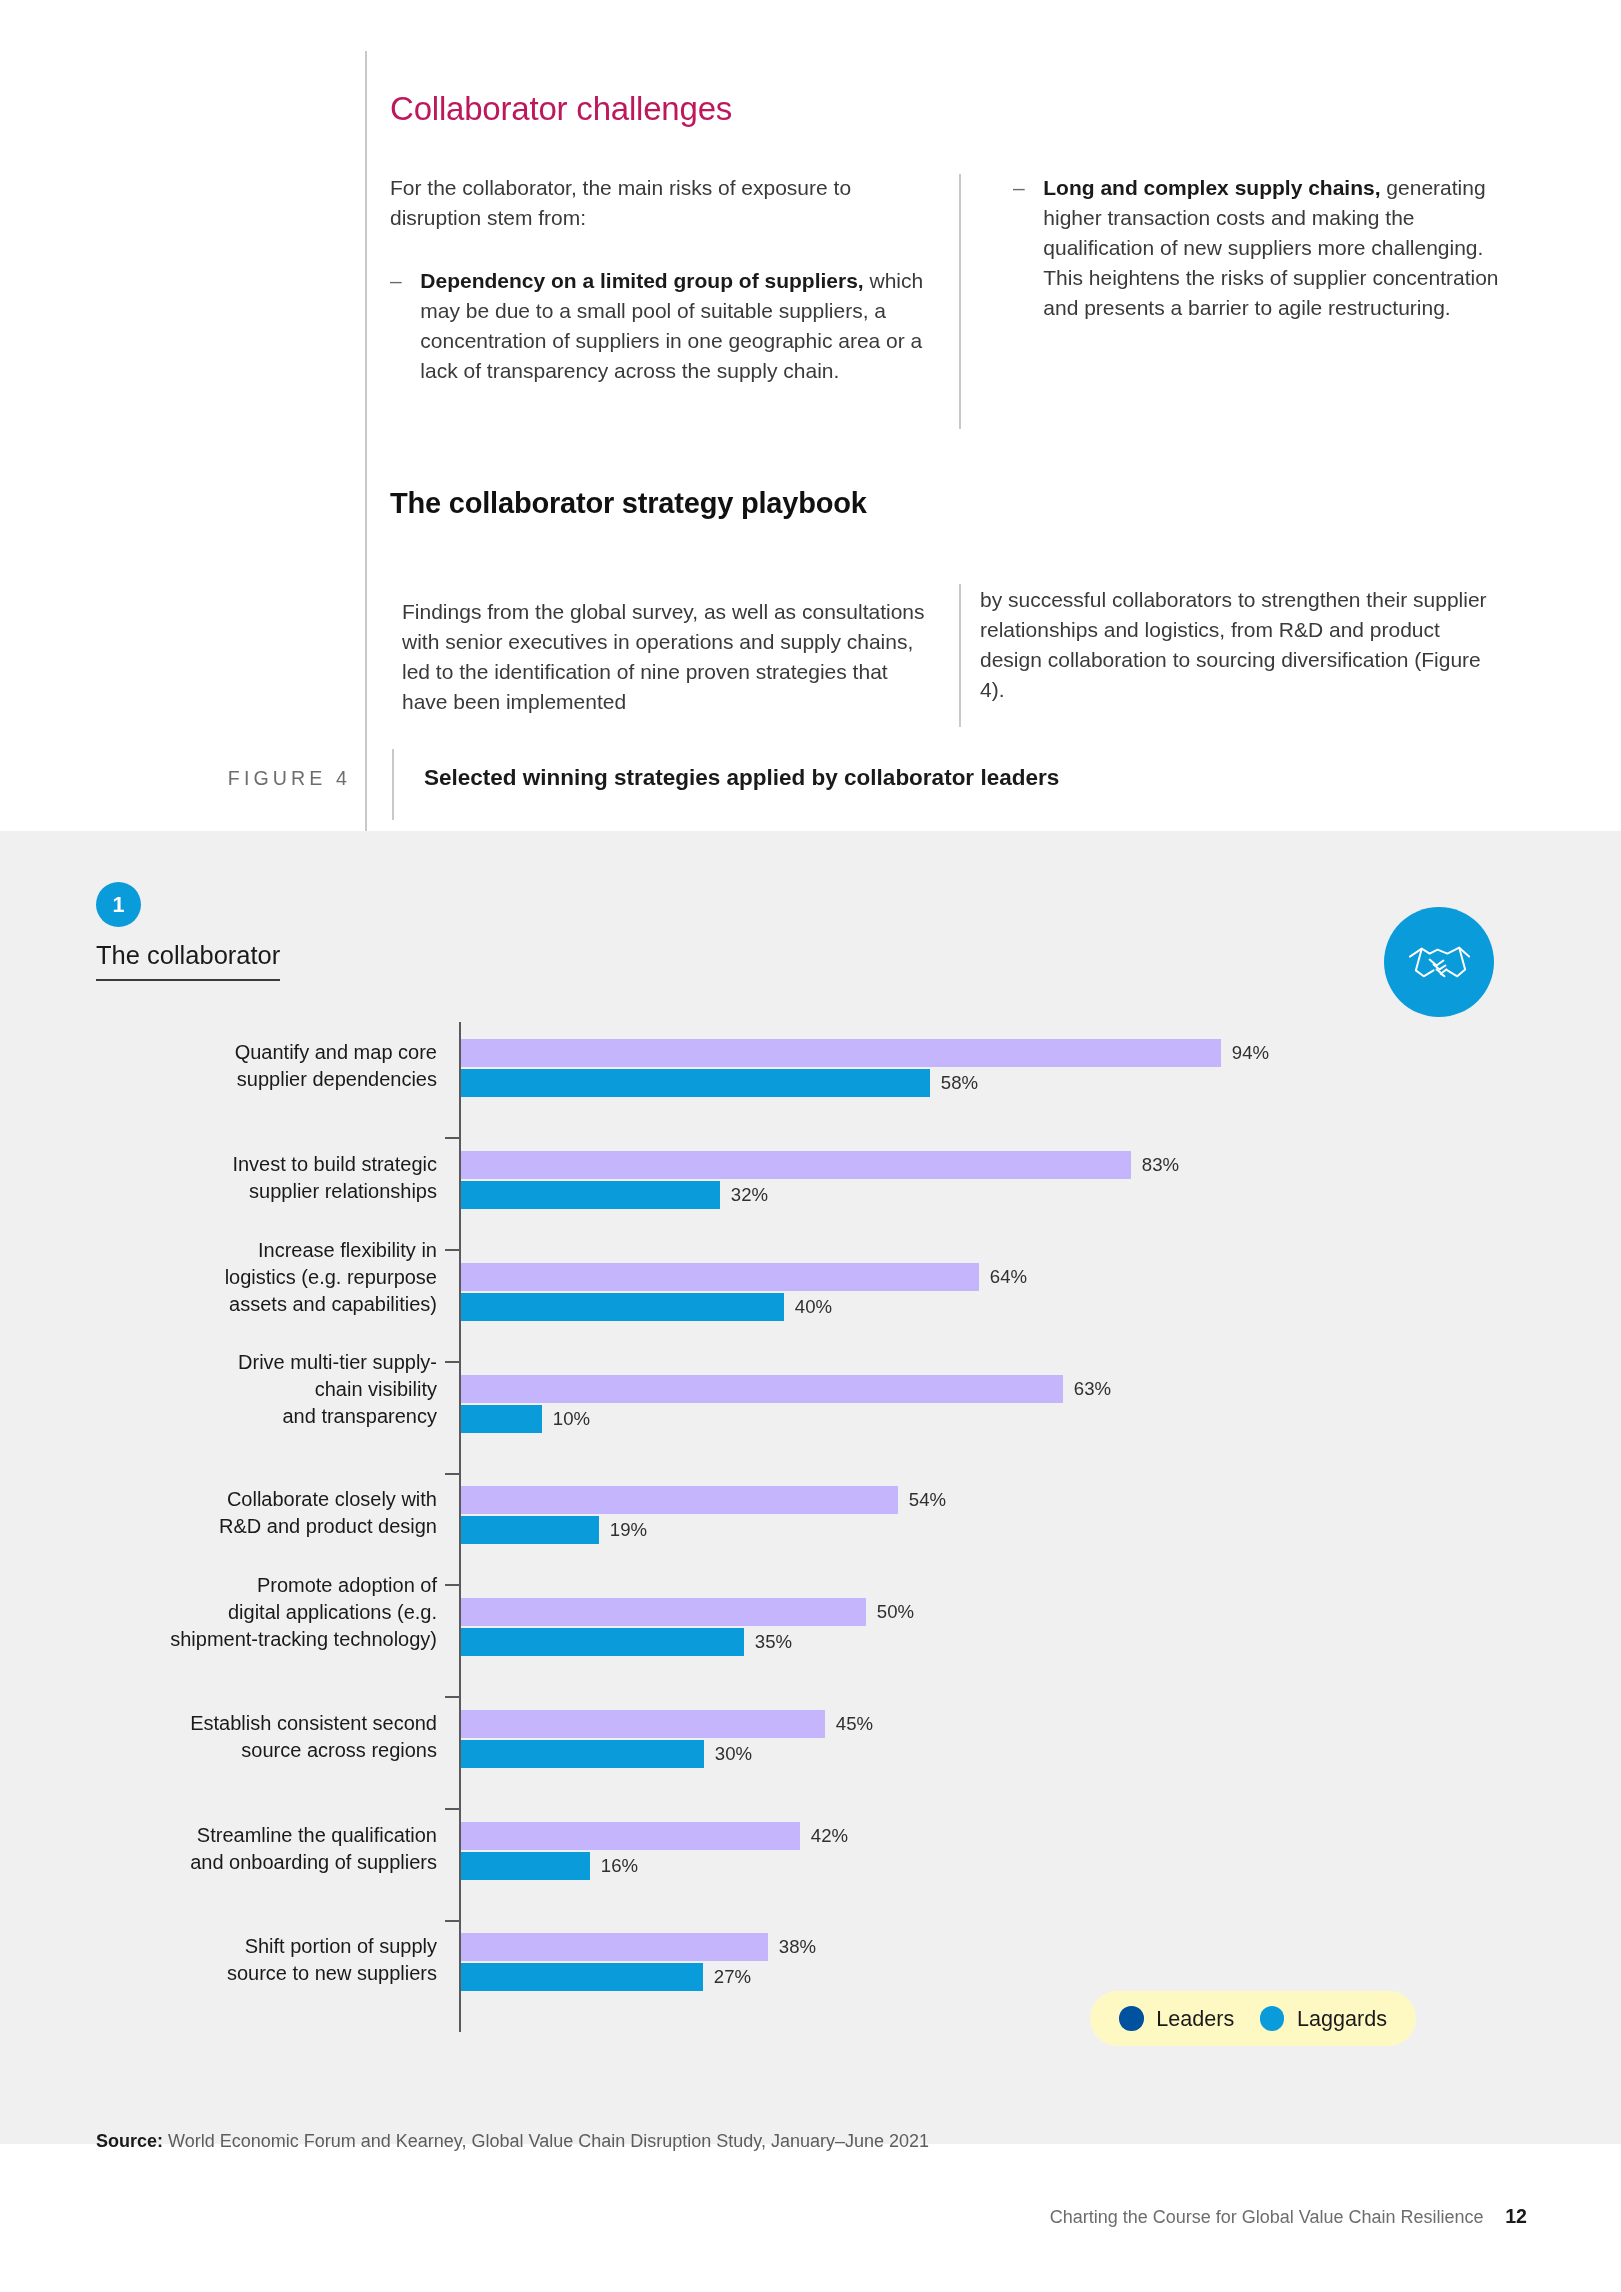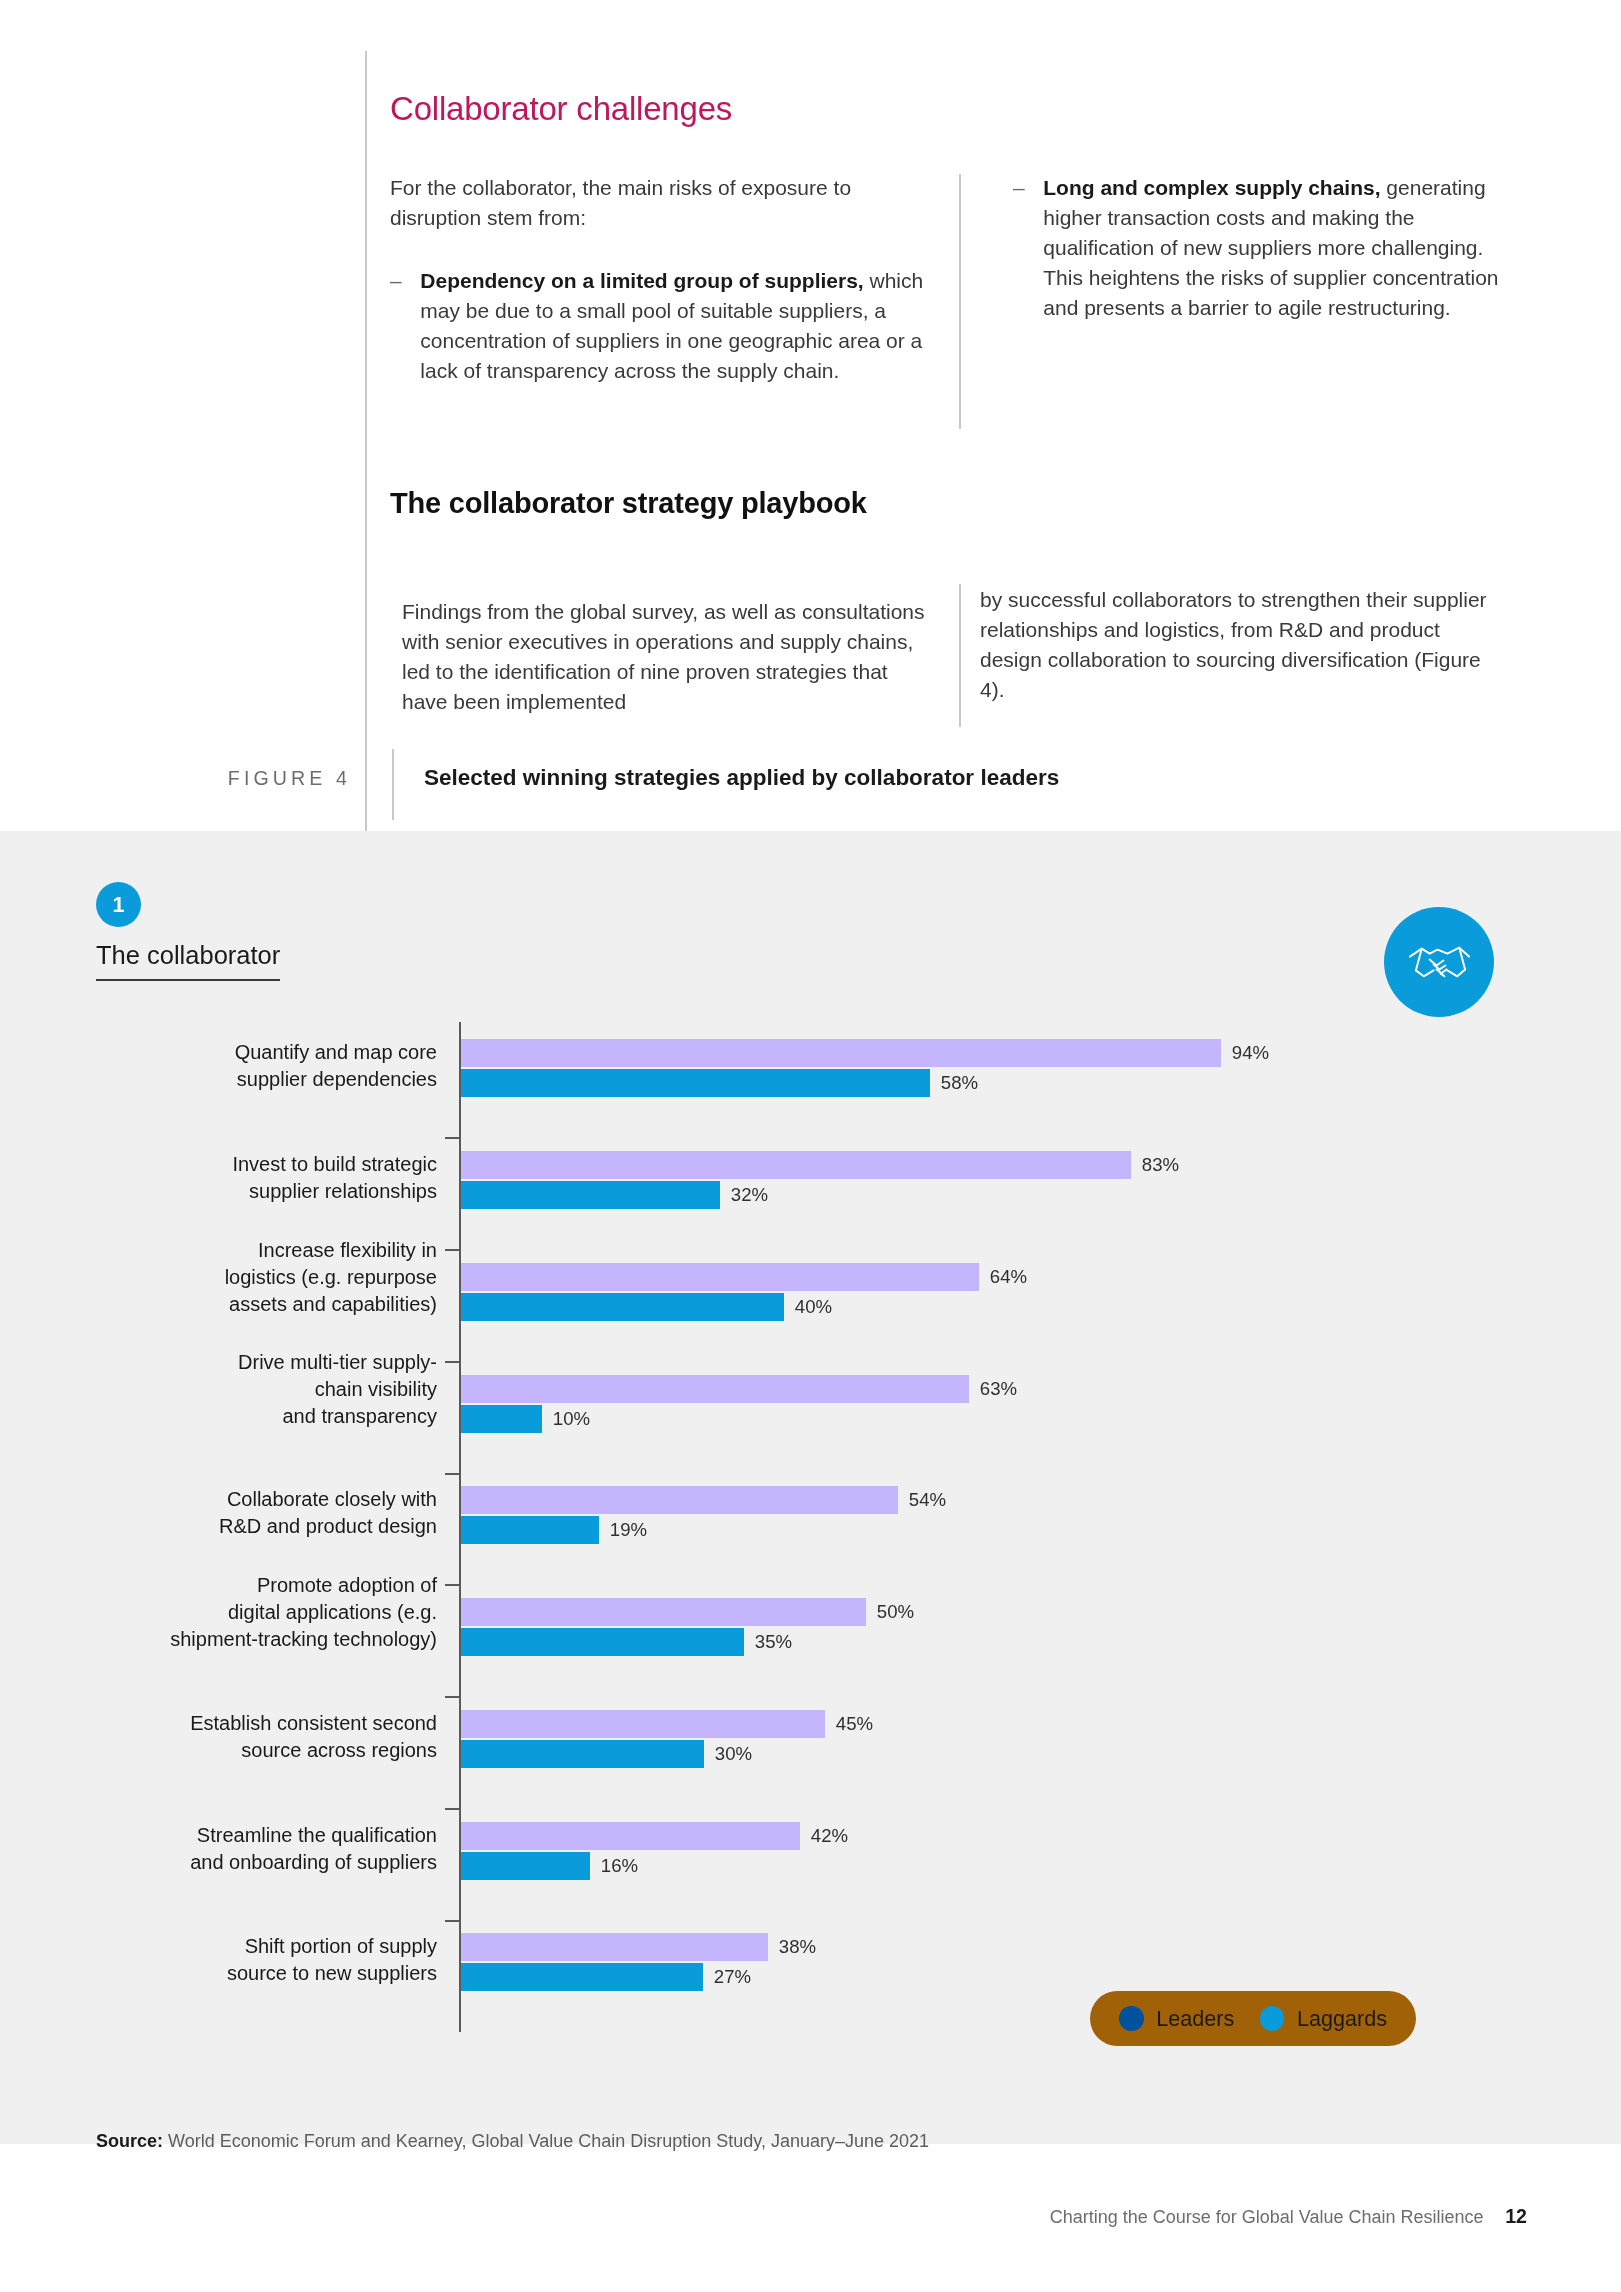--- a/index.html
+++ b/index.html
@@ -147,21 +147,21 @@
     font-size: 18.6px; color: #303030; white-space: nowrap;
   }
   .tick {
     position: absolute; left: 349px; width: 15.7px; height: 2px;
     background: #5a5a5a;
   }
 
   
   .legend {
     position: absolute; left: 1090px; top: 1991px;
-    height: 55px; border-radius: 27.4px; background: #a16207;
+    height: 55px; border-radius: 27.4px; background: #fef9c3;
     display: flex; align-items: center; gap: 25.5px;
     padding: 0 29px;
   }
   .legend-item { display: flex; align-items: center; gap: 12.7px; }
   .legend-dot { width: 24.5px; height: 24.5px; border-radius: 50%; }
   .legend-dot.leaders { background: #00519e; }
   .legend-dot.laggards { background: #0a9bdb; }
   .legend-text { font-size: 21.6px; color: #1a1a1a; }
 
   
@@ -295,21 +295,21 @@
     </div>
   </div>
 
   <div class="rowgrp" style="top:365px">
     <div class="cat-label" style="top:-26.5px">
       <div>Drive multi-tier supply-</div>
       <div>chain visibility</div>
       <div>and transparency</div>
     </div>
     <div class="bars">
-      <div class="bar leaders" style="width:508px">
+      <div class="bar leaders" style="width:602px">
           <span class="val">63%</span>
         </div>
       <div class="bar laggards" style="width:81px">
           <span class="val">10%</span>
         </div>
     </div>
   </div>
 
   <div class="rowgrp" style="top:476px">
     <div class="cat-label" style="top:0px">

